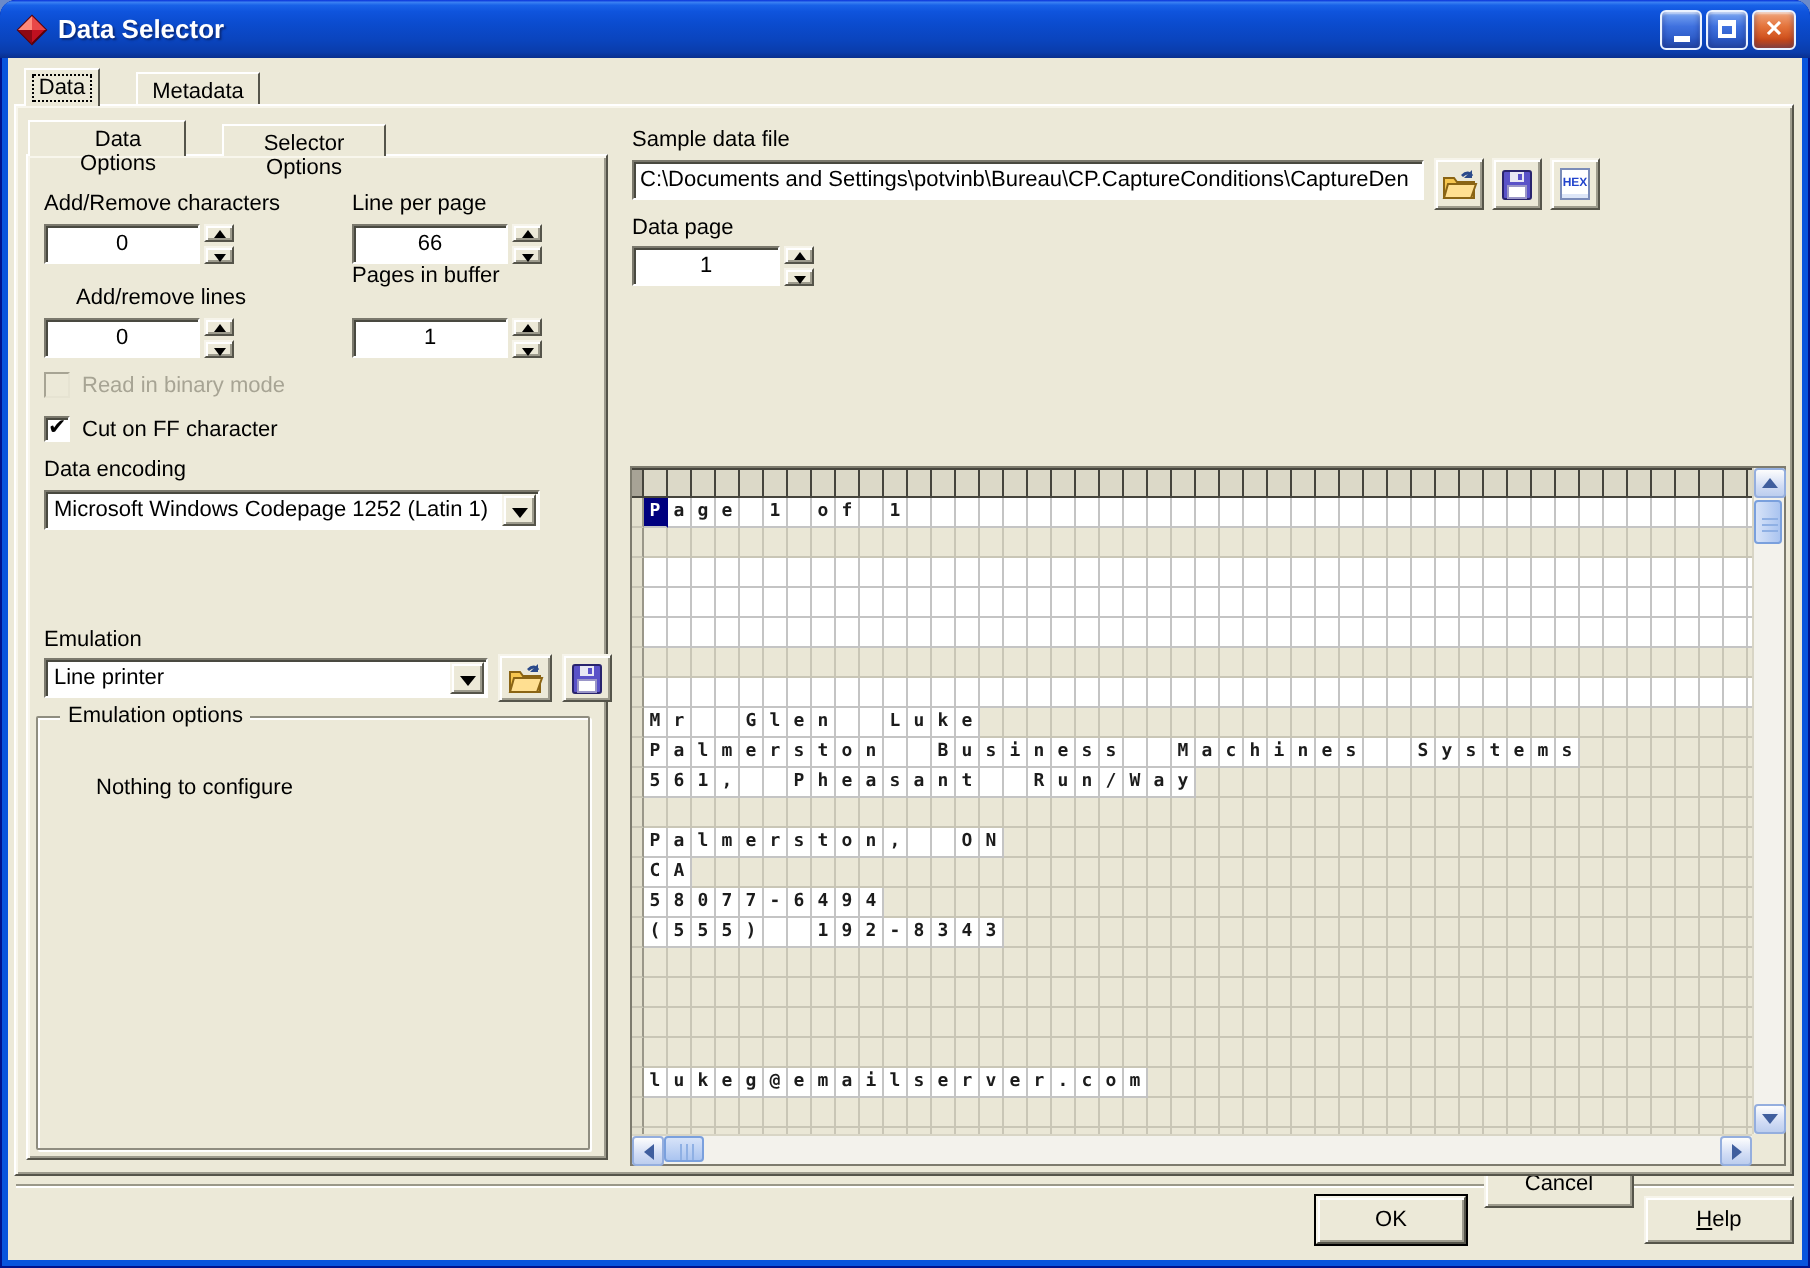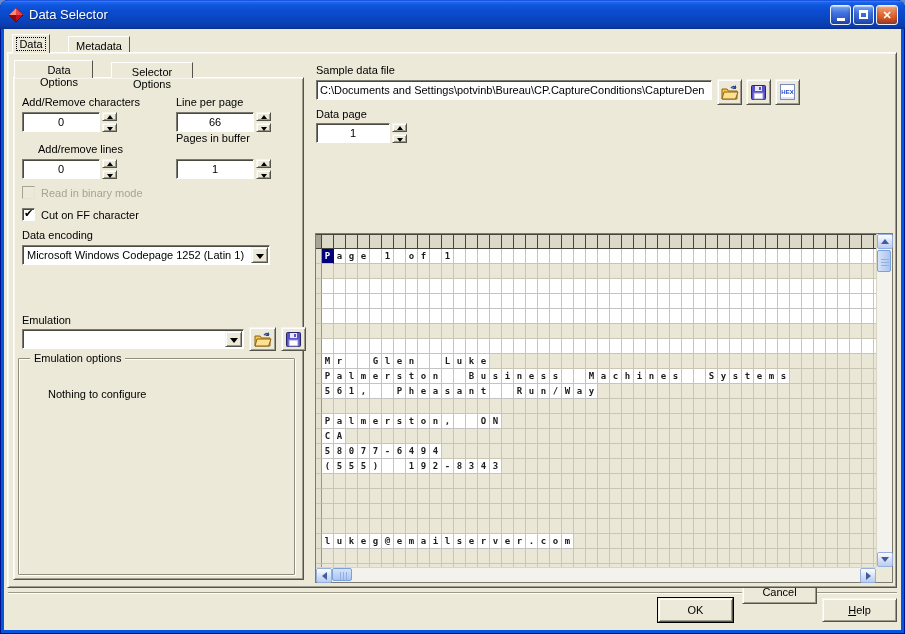--- a/index.html
+++ b/index.html
@@ -10,21 +10,21 @@
     background:#ece9d8;border-radius:8px 8px 0 0;overflow:hidden;
     box-shadow:inset 0 0 0 1px #00138c, inset 0 0 0 4px #0855dd;
   }
   
   .titlebar{
     position:absolute;left:0;top:0;width:905px;height:29px;
     background:linear-gradient(180deg,#0831d9 0%,#3a80f2 4%,#1862e8 9%,#0f54dd 20%,#0b4ccf 40%,#0a44bd 70%,#0a3cab 90%,#092f8e 100%);
     border-radius:7px 7px 0 0;display:flex;align-items:center;
   }
   .title-icon{width:16px;height:16px;margin:0 5px 0 8px;flex:none;}
-  .title-text{color:#fff;font-weight:normal;font-size:13px;text-shadow:1px 1px 1px #0a2a7a;}
+  .title-text{color:#fff;font-weight:bold;font-size:13px;text-shadow:1px 1px 1px #0a2a7a;}
   .win-btns{position:absolute;right:7px;top:5px;display:flex;gap:2px;}
   .win-btn{
     width:21px;height:20px;border-radius:3px;border:1px solid #eaf2ff;
     background:linear-gradient(180deg,#7da8f2 0%,#3f71df 40%,#2a58c4 80%,#3868d4 100%);
     color:#fff;font-size:11px;line-height:18px;text-align:center;
     box-shadow:inset 0 -2px 3px rgba(0,10,80,.45), inset 0 1px 1px rgba(255,255,255,.6);
   }
   .win-btn.close{
     width:22px;
     background:linear-gradient(180deg,#f0a77f 0%,#e4743c 40%,#cc4a18 80%,#d96234 100%);
@@ -221,20 +221,21 @@
     <span class="label" style="left:22px;top:229px;">Data encoding</span>
     <div class="combo sunken" style="left:22px;top:245px;width:248px;">
       <span class="val">Microsoft Windows Codepage 1252 (Latin 1)</span>
       <div class="drop raised">
           <i></i>
         </div>
     </div>
 
     <span class="label" style="left:22px;top:314px;">Emulation</span>
     <div class="combo sunken" style="left:22px;top:329px;width:222px;">
+      <span class="val">Line printer</span>
       <div class="drop raised">
           <i></i>
         </div>
     </div>
     <div class="toolbtn raised" style="left:249px;top:327px;width:27px;height:24px;">
       <svg width="18" height="15" viewBox="0 0 18 15">
         <path d="M1 4 h5 l1.5 2 H16 v8 H1 z" fill="#f7c64e" stroke="#8a6414"></path>
         <path d="M3 7 h14 l-2.5 7 H1 z" fill="#ffdf91" stroke="#8a6414"></path>
         <path d="M10 3 q3 -3 5 0" fill="none" stroke="#2b4a8a" stroke-width="1.4"></path>
         <path d="M15 0 v4 h-4 z" fill="#2b4a8a"></path>

